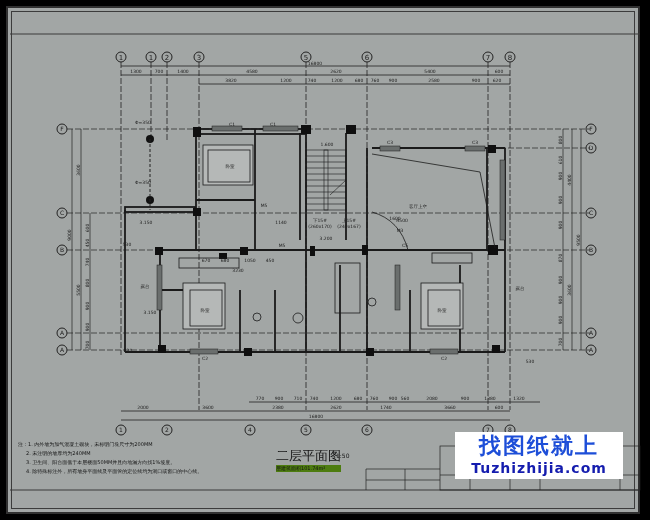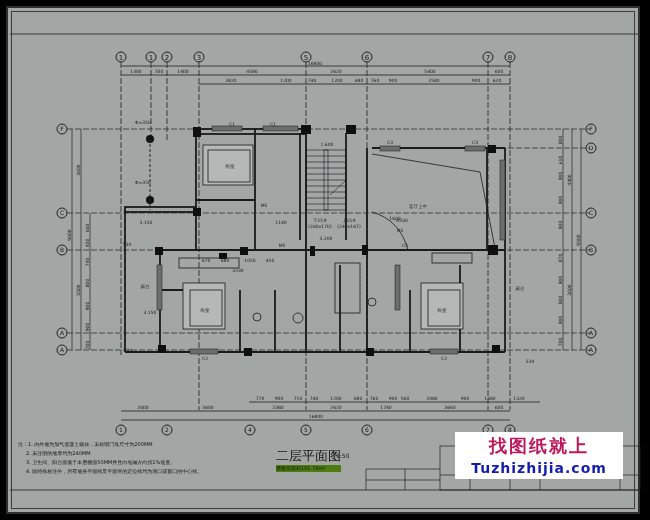--- a/index.html
+++ b/index.html
@@ -7,21 +7,21 @@
   .sheet { position:absolute; left:6px; top:6px; width:634px; height:508px; background:#a2a6a5; border:2px solid #303030; box-sizing:border-box; }
   .inner { position:absolute; left:3px; top:3px; right:3px; bottom:3px; border:1px solid #3c3c3c; }
   svg { position:absolute; left:0; top:0; }
   .t { font-family:"DejaVu Sans", sans-serif; fill:#202020; }
   .notes { position:absolute; left:18px; top:440px; font-size:5px; line-height:9px; color:#151515; }
   .notes div { white-space:nowrap; }
   .title { position:absolute; left:276px; top:447px; font-size:13px; color:#151515; border-bottom:7px solid #4d7c0f; font-family:Liberation Serif, serif; }
   .scale { position:absolute; left:336px; top:452px; font-size:6px; color:#151515; }
   .area { position:absolute; left:276px; top:465px; font-size:5px; color:#151515; }
   .watermark { position:absolute; left:455px; top:432px; width:168px; height:47px; background:#ffffff; text-align:center; }
-  .wm-cn { font-size:18px; color:#be185d; letter-spacing:2px; line-height:28px; font-weight:bold; }
+  .wm-cn { font-size:22px; color:#1d4ed8; letter-spacing:2px; line-height:28px; font-weight:bold; }
   .wm-en { font-size:14px; color:#141cae; line-height:16px; font-weight:bold; letter-spacing:1px;text-align:center; }
 </style>
 </head>
 <body>
 
 <div class="sheet">
   <div class="inner"></div>
 </div>
 
 <svg width="650" height="520" viewBox="0 0 650 520">

